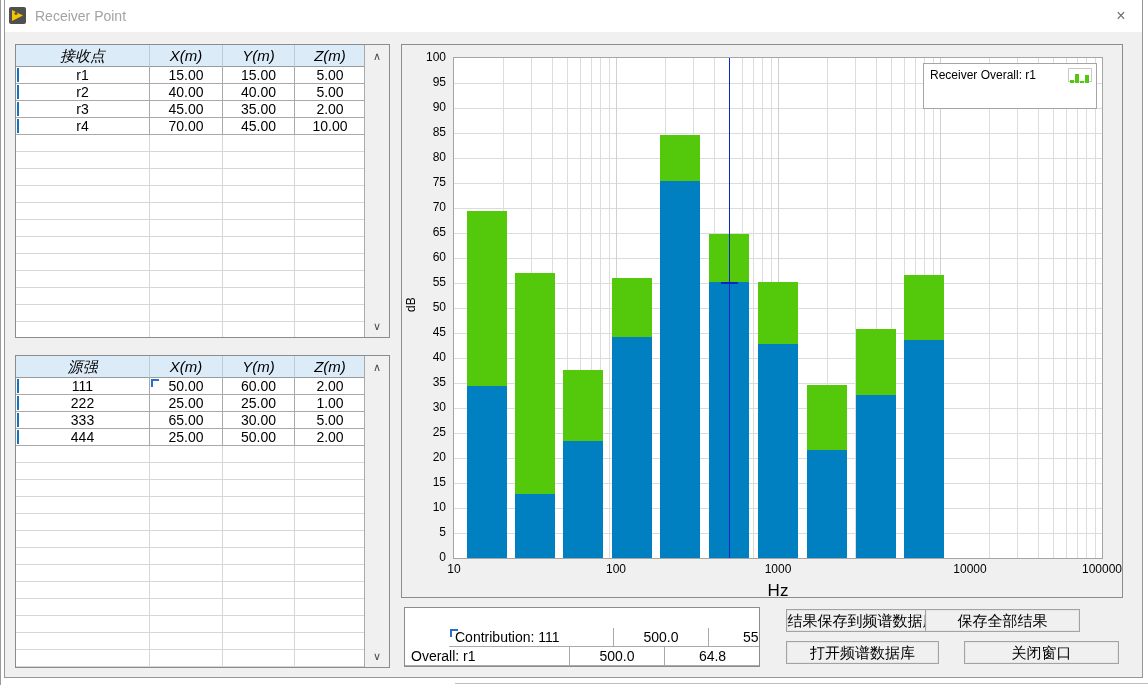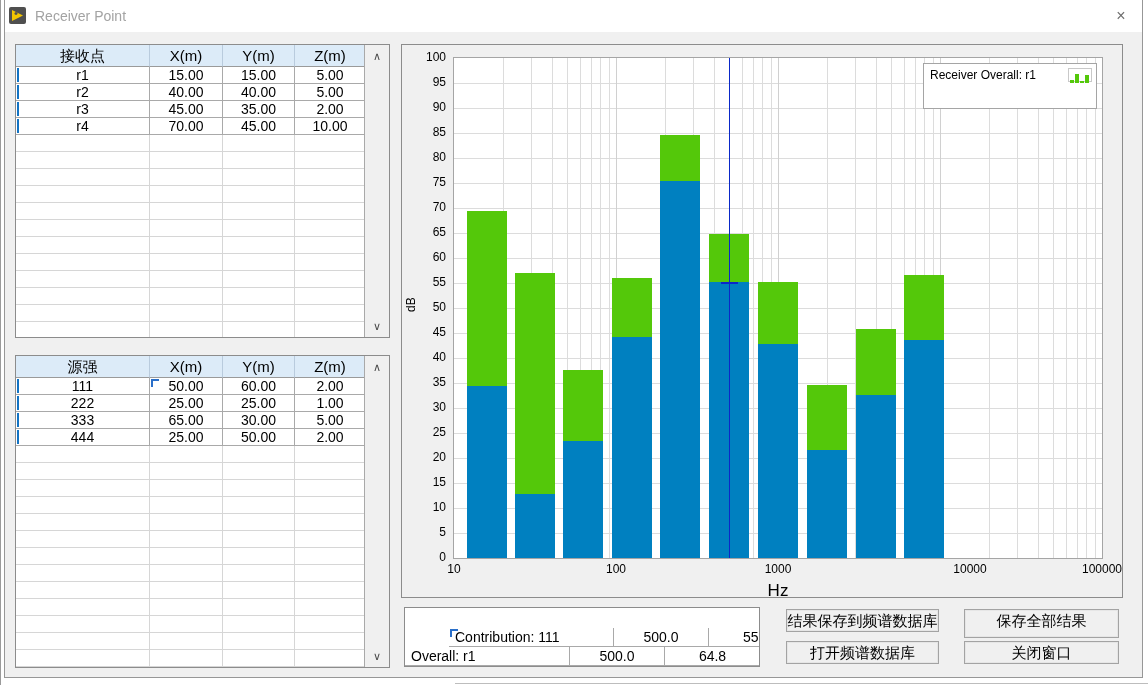--- a/index.html
+++ b/index.html
@@ -18,21 +18,21 @@
   .title-text{position:absolute;left:30px;top:8px;font-size:14px;color:#a3a3a3;}
   .close-btn{position:absolute;right:6px;top:5px;width:30px;height:22px;text-align:center;
              line-height:22px;font-size:16px;color:#6f6f6f;cursor:default;}
 
   
   .lv-table{position:absolute;background:#fff;border:1px solid #8c8c8c;box-sizing:border-box;overflow:hidden;}
   .lv-row{position:absolute;left:0;display:grid;}
   .lv-cell{box-sizing:border-box;overflow:hidden;white-space:nowrap;text-align:center;
            font-size:14px;color:#000;}
   .lv-cell.hdr{background:#dcebf8;border-right:1px solid #b9cbdd;border-bottom:1px solid #9a9a9a;
-               font-size:15px;line-height:21px;}
+               font-size:15px;line-height:21px;font-style:italic;}
   .lv-cell.data{border-right:1px solid #a9a9a9;border-bottom:1px solid #a9a9a9;line-height:16px;}
   .lv-cell.empty{border-right:1px solid #d6d6d6;border-bottom:1px solid #d6d6d6;}
   .lv-cell.left{text-align:left;padding-left:6px;}
   .row-marker{position:absolute;left:1px;top:1px;bottom:2px;width:2px;background:#1273c4;}
   .cell-focus{position:relative;}
   .cell-focus:before{content:"";position:absolute;left:1px;top:1px;width:6px;height:6px;
                      border-left:2px solid #2a6fc9;border-top:2px solid #2a6fc9;}
   .lv-scroll{position:absolute;top:0;right:0;bottom:0;width:25px;background:#f0f0f0;
              border-left:1px solid #a9a9a9;box-sizing:border-box;}
   .lv-scroll .arr{position:absolute;left:0;width:100%;text-align:center;color:#4a4a4a;
@@ -448,16 +448,16 @@
         <div class="lv-cell data" style="line-height: 18px;">55.3</div>
       </div>
       <div class="lv-row" style="top: 39px; height: 19px; width: 356px; grid-template-columns: 165px 95px 96px;">
         <div class="lv-cell data left" style="line-height: 18px;">Overall: r1</div>
         <div class="lv-cell data" style="line-height: 18px;">500.0</div>
         <div class="lv-cell data" style="line-height: 18px;">64.8</div>
       </div>
     </div>
 
   <div class="lv-btn" style="left:781px;top:609px;width:153px;height:23px;">结果保存到频谱数据库</div>
-  <div class="lv-btn" style="left:959px;top:609px;width:155px;height:29px;">保存全部结果</div>
+  <div class="lv-btn" style="left:920px;top:609px;width:155px;height:23px;">保存全部结果</div>
   <div class="lv-btn" style="left:781px;top:641px;width:153px;height:23px;">打开频谱数据库</div>
   <div class="lv-btn" style="left:959px;top:641px;width:155px;height:23px;">关闭窗口</div>
 </div>
 
 </body></html>

